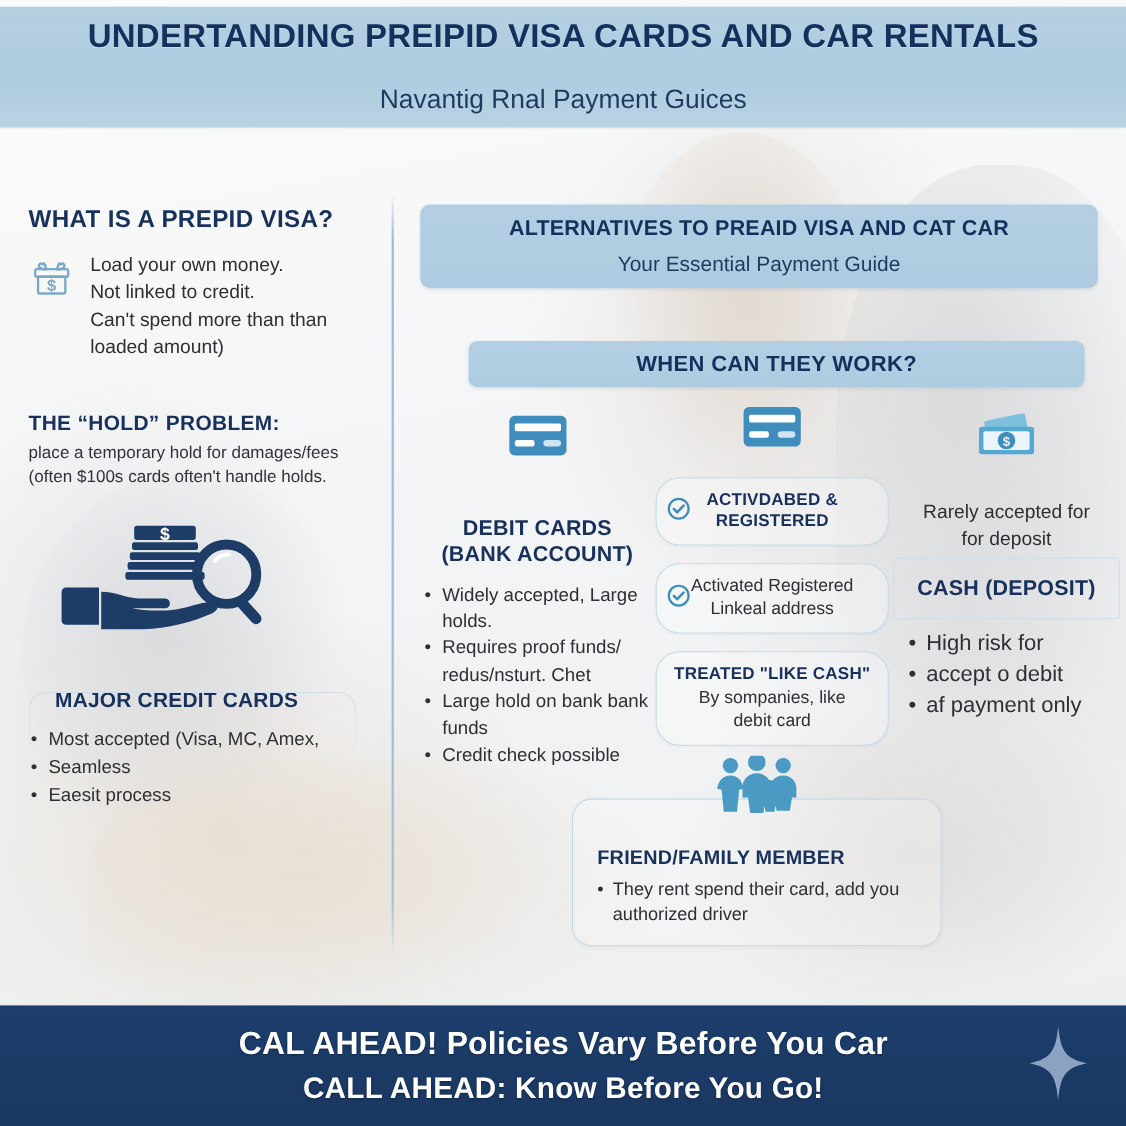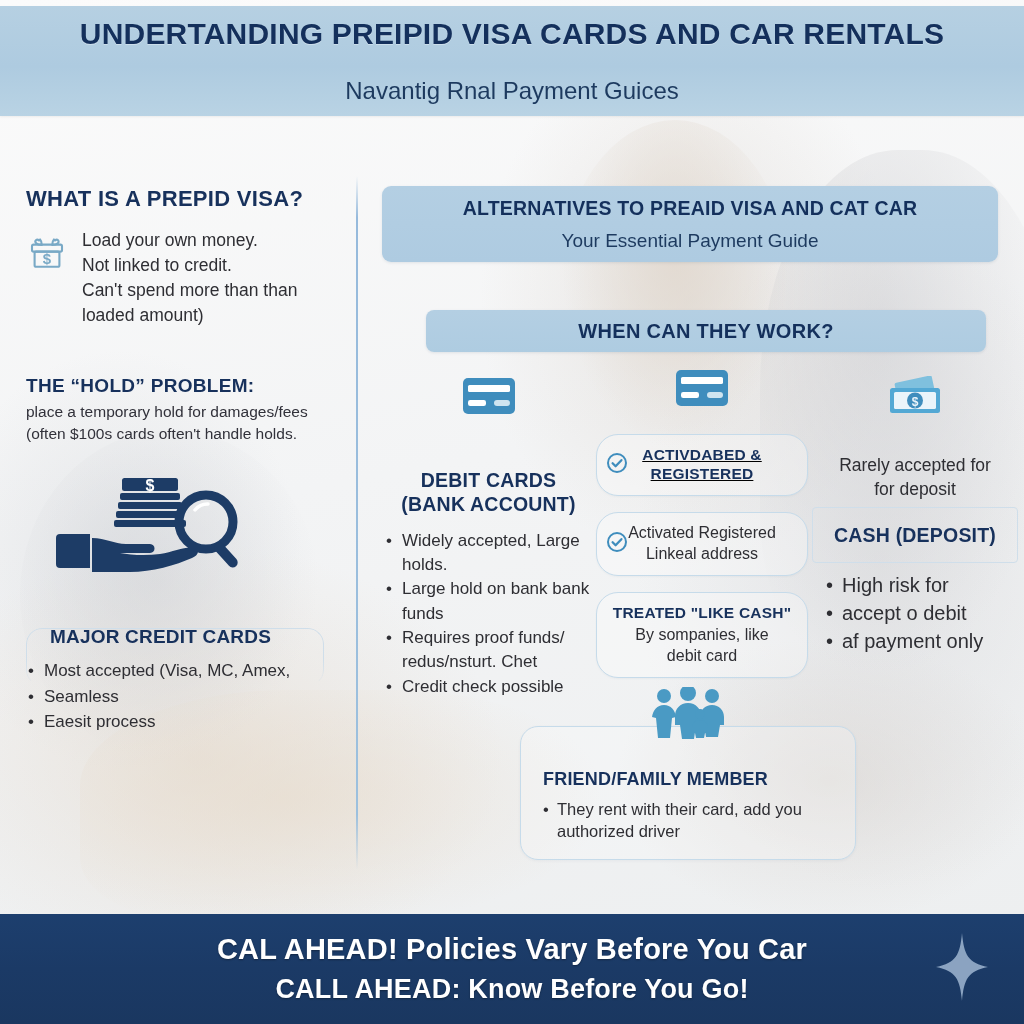--- a/index.html
+++ b/index.html
@@ -251,37 +251,37 @@
         <rect x="7" y="24" width="18" height="6" rx="2.2" fill="#ffffff"></rect>
         <rect x="33" y="24" width="16" height="6" rx="3" fill="#cfe4f0"></rect>
       </svg>
     </div>
     <div class="col-title">
       <div>DEBIT CARDS</div>
       <div>(BANK ACCOUNT)</div>
     </div>
     <ul class="col-list">
       <li>Widely accepted, Large holds.</li>
+      <li>Requires proof funds/ redus/nsturt. Chet</li>
       <li>Large hold on bank bank funds</li>
-      <li>Requires proof funds/ redus/nsturt. Chet</li>
       <li>Credit check possible</li>
     </ul>
   </div>
 
   <div class="colB">
     <div class="icon-center">
       <svg width="56" height="40" viewBox="0 0 56 40">
         <rect x="2" y="2" width="52" height="36" rx="5" fill="#3f8dbd"></rect>
         <rect x="7" y="9" width="42" height="7" rx="1.6" fill="#ffffff"></rect>
         <rect x="7" y="24" width="18" height="6" rx="2.2" fill="#ffffff"></rect>
         <rect x="33" y="24" width="16" height="6" rx="3" fill="#cfe4f0"></rect>
       </svg>
     </div>
 
-    <div class="pill center" style="margin-top:26px;text-decoration:underline;">
+    <div class="pill center" style="margin-top:26px;">
       <span class="chk">
         <svg width="22" height="22" viewBox="0 0 22 22">
           <circle cx="11" cy="11" r="9" fill="none" stroke="#3f8dbd" stroke-width="2"></circle>
           <path d="M6.6 11.2l3 3 5.8-6" fill="none" stroke="#3f8dbd" stroke-width="2.3" stroke-linecap="round" stroke-linejoin="round"></path>
         </svg>
       </span>
       <div class="t-bold" style="white-space:pre-line;">ACTIVDABED &amp;
 REGISTERED</div>
     </div>
 
@@ -342,21 +342,21 @@
           <path d="M42 16c-8 0-13 6-13 13v9h5l2 14h12l2-14h5v-9c0-7-5-13-13-13z"></path>
           <circle cx="66" cy="9" r="7"></circle>
           <path d="M66 18c-7 0-12 5-12 12v8h4l2 12h12l2-12h4v-8c0-7-5-12-12-12z"></path>
           <circle cx="54" cy="27" r="5"></circle>
           <path d="M54 33c-5 0-8 3-8 8v5h3l1 5h8l1-5h3v-5c0-5-3-8-8-8z"></path>
         </g>
       </svg>
     </span>
     <div class="ftitle">FRIEND/FAMILY MEMBER</div>
     <ul>
-      <li>They rent with their card, add you authorized driver</li>
+      <li>They rent spend their card, add you authorized driver</li>
     </ul>
   </div>
 
   <div class="footer">
     <div class="f1">CAL AHEAD! Policies Vary Before You Car</div>
     <div class="f2">CALL AHEAD: Know Before You Go!</div>
     <span class="spark">
       <svg width="56" height="72" viewBox="0 0 56 72">
         <path d="M28 2c2 22 6 30 26 34-20 4-24 12-26 34-2-22-6-30-26-34 20-4 24-12 26-34z" fill="#9fb6d1" opacity="0.85"></path>
       </svg>

